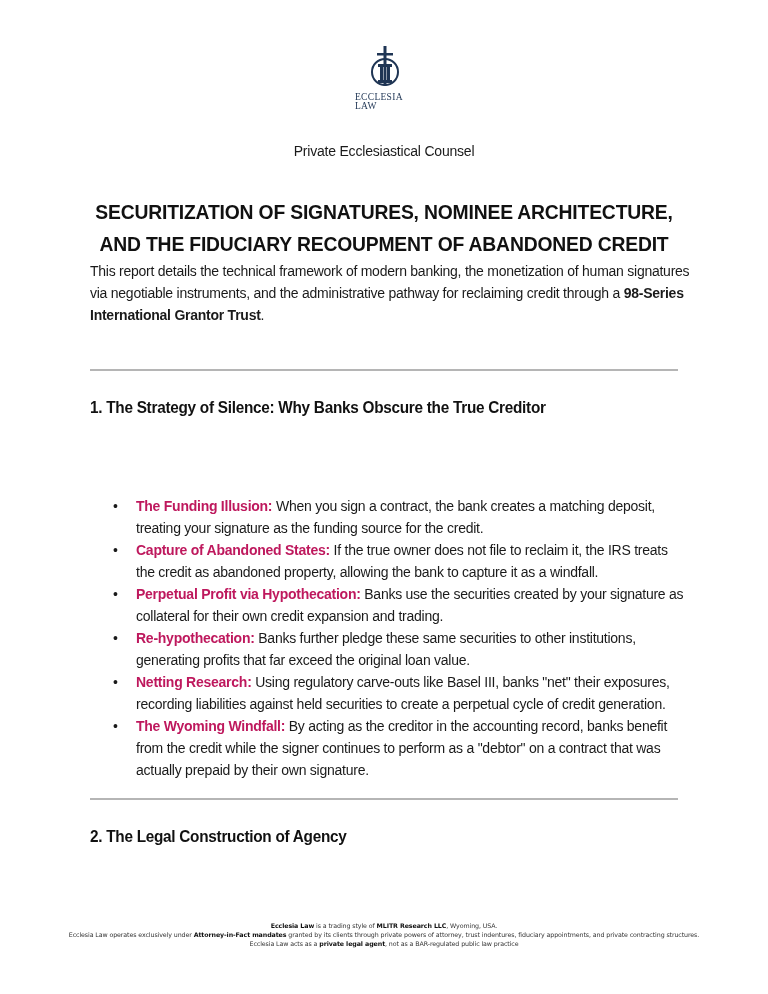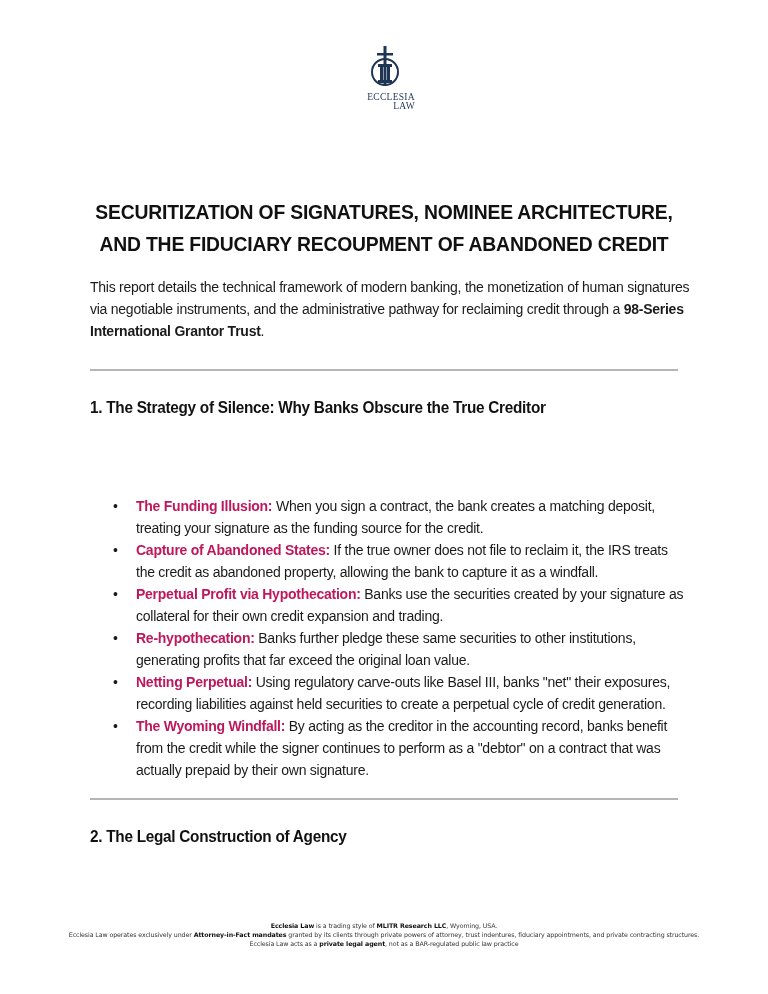--- a/index.html
+++ b/index.html
@@ -20,21 +20,21 @@
       left: 0; top: 0;
       width: 768px;
       height: 994px;
     }
     .logo {
       position: absolute;
       left: 355px;
       top: 44px;
       width: 60px;
       height: 76px;
-      text-align: right;
+      text-align: left;
     }
     .logo svg { display: block; margin: 0 auto; }
     .logo-text {
       font-family: "Liberation Serif", serif;
       color: #1f3554;
       font-size: 9.5px;
       line-height: 9px;
       letter-spacing: 0.3px;
       margin-top: 1px;
     }
@@ -58,21 +58,21 @@
       font-weight: bold;
       font-size: 21px;
       line-height: 32px;
       color: #111;
       letter-spacing: -0.2px;
       transform: scaleX(0.92);
       transform-origin: center;
     }
     .intro {
       position: absolute;
-      top: 276px;
+      top: 260px;
       left: 90px;
       width: 600px;
       font-size: 14px;
       line-height: 22px;
       color: #1a1a1a;
       letter-spacing: -0.25px;
     }
     .divider {
       position: absolute;
       left: 90px;
@@ -152,40 +152,41 @@
       <rect x="21" y="23" width="3" height="13" fill="#1f3554"></rect>
       <rect x="12" y="36" width="14" height="3" fill="#1f3554"></rect>
     </svg>
     <div class="logo-text">
       <div>ECCLESIA</div>
       <div>LAW</div>
     </div>
   </div>
 
   <div class="subheader">
+    <div>Private Ecclesiastical Counsel</div>
   </div>
 
   <div class="title">
     <div>SECURITIZATION OF SIGNATURES, NOMINEE ARCHITECTURE,</div>
     <div>AND THE FIDUCIARY RECOUPMENT OF ABANDONED CREDIT</div>
   </div>
 
   <div class="intro"><span>This report details the technical framework of modern banking, the monetization of human signatures via negotiable instruments, and the administrative pathway for reclaiming credit through a </span><b>98-Series International Grantor Trust</b><span>.</span></div>
 
   <div class="divider" style="top:369px;"></div>
 
   <div class="section-heading" style="top:398px;">1. The Strategy of Silence: Why Banks Obscure the True Creditor</div>
 
 
   <ul class="bullets">
     <li><span class="dot">•</span><b>The Funding Illusion:</b><span> When you sign a contract, the bank creates a matching deposit, treating your signature as the funding source for the credit.</span></li>
     <li><span class="dot">•</span><b>Capture of Abandoned States:</b><span> If the true owner does not file to reclaim it, the IRS treats the credit as abandoned property, allowing the bank to capture it as a windfall.</span></li>
     <li><span class="dot">•</span><b>Perpetual Profit via Hypothecation:</b><span> Banks use the securities created by your signature as collateral for their own credit expansion and trading.</span></li>
     <li><span class="dot">•</span><b>Re-hypothecation:</b><span> Banks further pledge these same securities to other institutions, generating profits that far exceed the original loan value.</span></li>
-    <li><span class="dot">•</span><b>Netting Perpetual:</b><span> Using regulatory carve-outs like Basel III, banks "net" their exposures, recording liabilities against held securities to create a perpetual cycle of credit generation.</span></li>
+    <li><span class="dot">•</span><b>Netting Research:</b><span> Using regulatory carve-outs like Basel III, banks "net" their exposures, recording liabilities against held securities to create a perpetual cycle of credit generation.</span></li>
     <li><span class="dot">•</span><b>The Wyoming Windfall:</b><span> By acting as the creditor in the accounting record, banks benefit from the credit while the signer continues to perform as a "debtor" on a contract that was actually prepaid by their own signature.</span></li>
   </ul>
 
   <div class="divider" style="top:798px;"></div>
 
   <div class="section-heading" style="top:827px;">2. The Legal Construction of Agency</div>
 
   <div class="footer">
     <div><b>Ecclesia Law</b><span> is a trading style of </span><b>MLITR Research LLC</b><span>, Wyoming, USA.</span></div>
     <div><span>Ecclesia Law operates exclusively under </span><b>Attorney-in-Fact mandates</b><span> granted by its clients through private powers of attorney, trust indentures, fiduciary appointments, and private contracting structures. Ecclesia Law acts as a </span><b>private legal agent</b><span>, not as a BAR-regulated public law practice</span></div>

